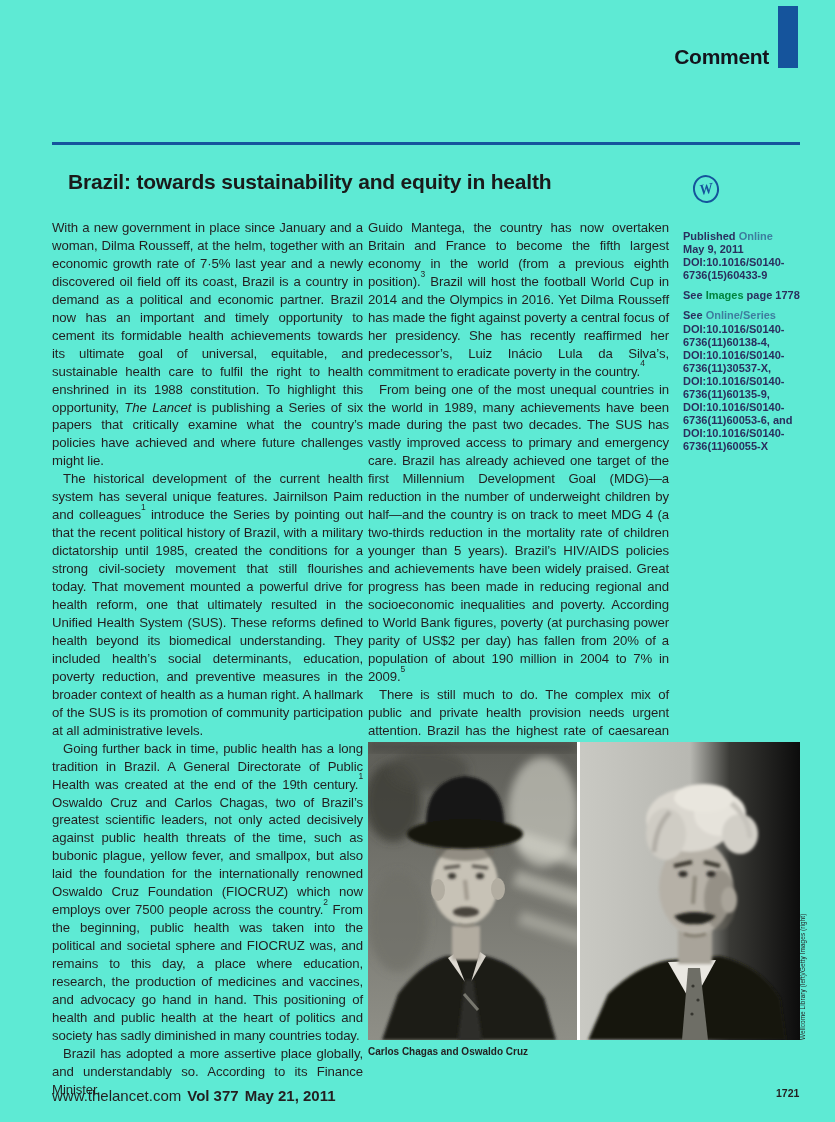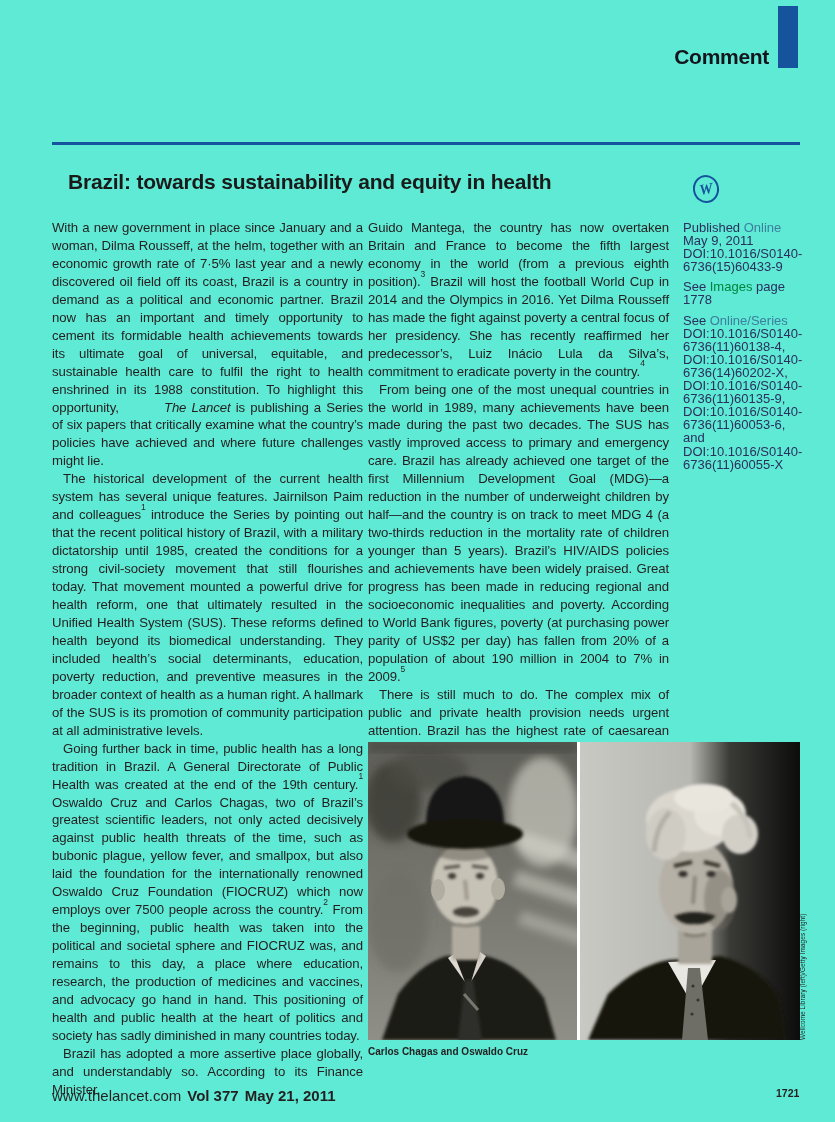--- a/index.html
+++ b/index.html
@@ -18,24 +18,24 @@
             font-size:15px; font-style:italic; display:flex; align-items:center; justify-content:center;
             transform:rotate(-10deg); font-family:"Liberation Serif", serif; }
 
   .col { position:absolute; top:219px; font-size:13.2px; line-height:17.95px; color:#231f20;
          text-align:justify; letter-spacing:-0.1px; }
   .col1 { left:52px; width:311px; }
   .col2 { left:368px; width:301px; }
   .col p { margin:0; padding:0; }
   .col p.indent { text-indent:11px; }
   sup { font-size:64%; line-height:0; position:relative; top:-0.45em; }
-  .seg-i { font-style:italic;margin-left:40px; }
-
-  .sidebar { position:absolute; left:683px; top:221px; width:127px; font-size:13px;
-             line-height:13.1px; font-weight:normal; color:#2a2f5e; }
+  .seg-i { font-style:italic; }
+
+  .sidebar { position:absolute; left:683px; top:230px; width:127px; font-size:11px;
+             line-height:13.1px; font-weight:bold; color:#2a2f5e; }
   .sidebar .block { margin-bottom:7px; }
   .seg-online { color:#3d7d9e; }
   .seg-series { color:#00843d; }
 
   .figure { position:absolute; left:368px; top:742px; width:432px; height:298px; }
   .figure svg { display:block; }
   .caption { position:absolute; left:368px; top:1046px; font-size:10px; font-weight:bold; color:#231f20; }
   .credit { position:absolute; left:799px; top:742px; height:298px; width:10px;
             writing-mode:vertical-rl; transform:rotate(180deg); font-size:6.4px;
             color:#231f20; letter-spacing:0.1px; }
@@ -78,21 +78,21 @@
         <div><span>6736(15)60433-9</span></div>
       </div>
     <div class="block">
         <div><span>See </span><span class="seg-series">Images</span><span> page 1778</span></div>
       </div>
     <div class="block">
         <div><span>See </span><span class="seg-online">Online/Series</span></div>
         <div><span>DOI:10.1016/S0140-</span></div>
         <div><span>6736(11)60138-4,</span></div>
         <div><span>DOI:10.1016/S0140-</span></div>
-        <div><span>6736(14)60202-X,</span></div>
+        <div><span>6736(11)30537-X,</span></div>
         <div><span>DOI:10.1016/S0140-</span></div>
         <div><span>6736(11)60135-9,</span></div>
         <div><span>DOI:10.1016/S0140-</span></div>
         <div><span>6736(11)60053-6, and</span></div>
         <div><span>DOI:10.1016/S0140-</span></div>
         <div><span>6736(11)60055-X</span></div>
       </div>
   </aside>
 
   <div class="figure">

